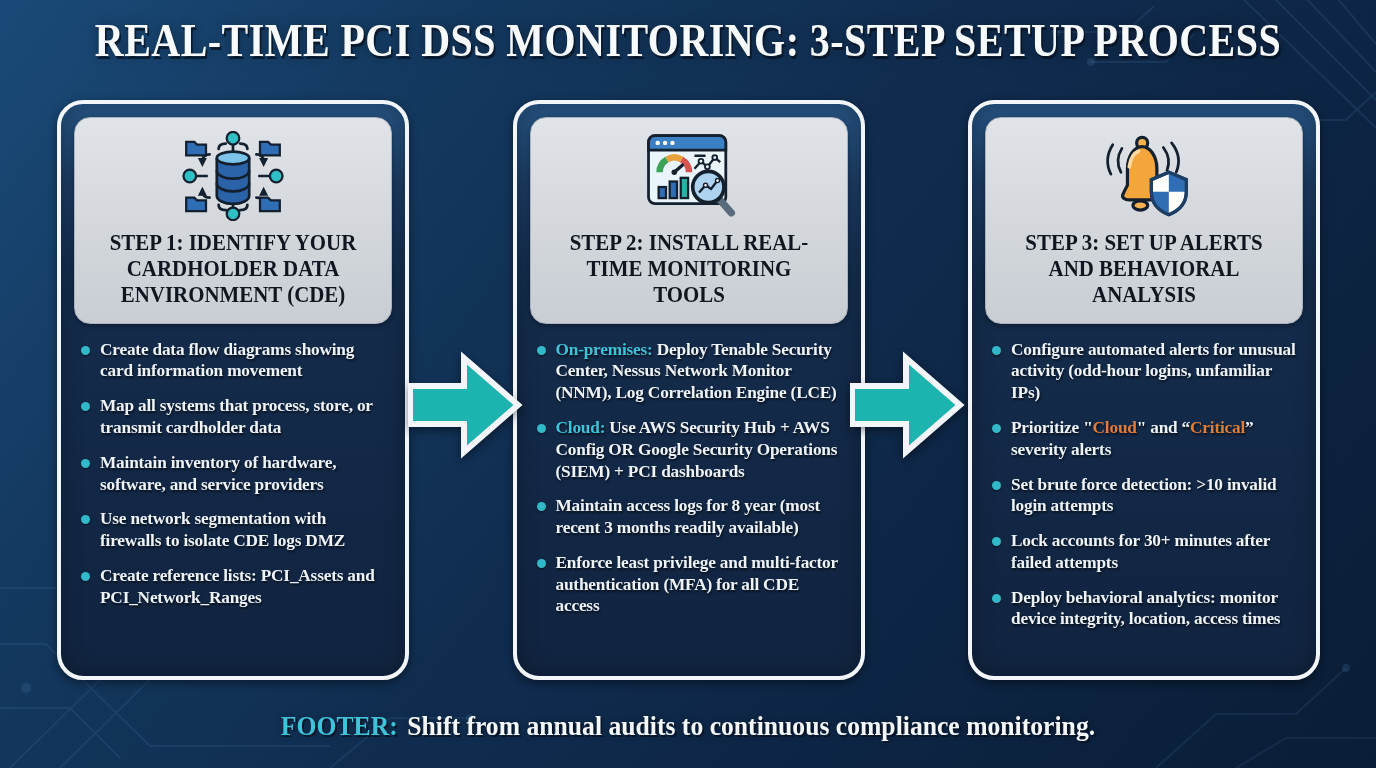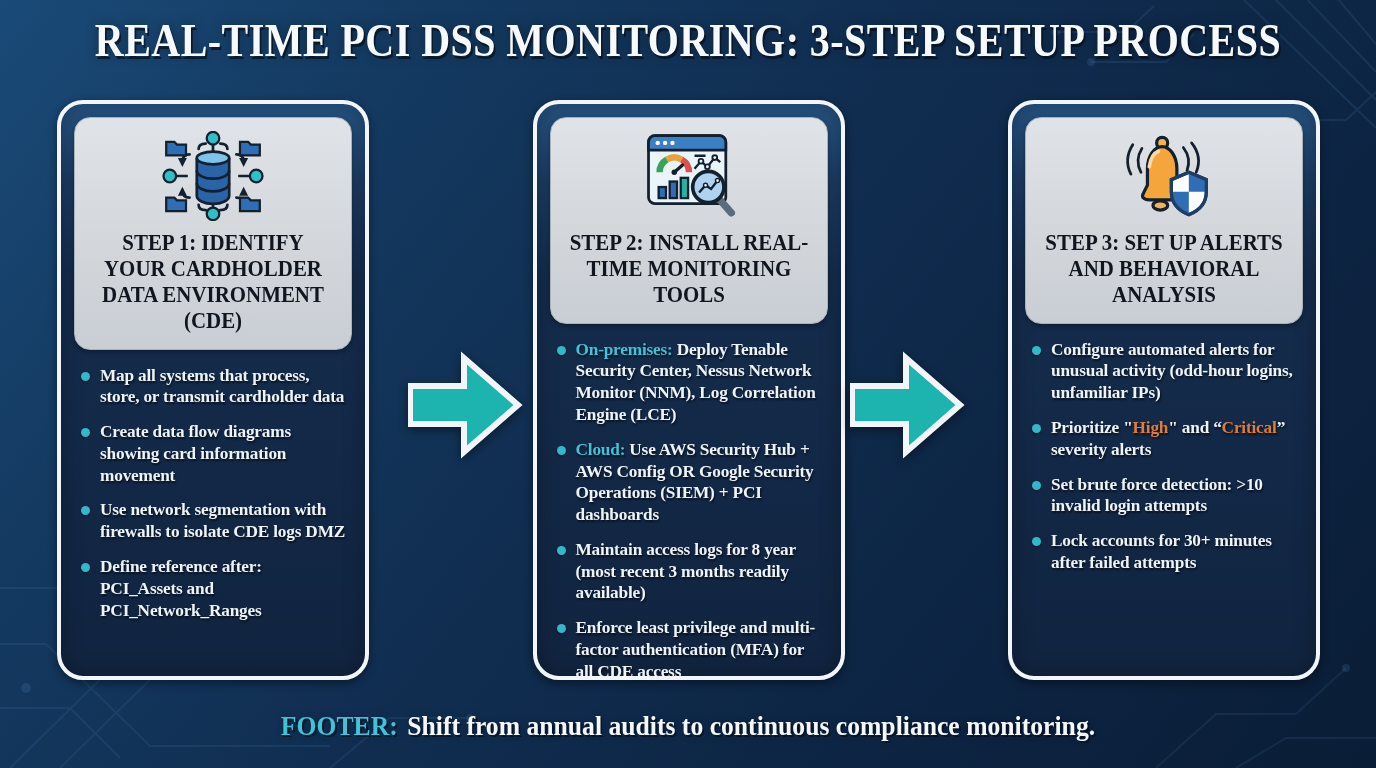--- a/index.html
+++ b/index.html
@@ -18,21 +18,21 @@
     transform:scaleX(.87); transform-origin:50% 50%; white-space:nowrap;
     text-shadow:2px 3px 0 rgba(6,14,26,.7), 0 0 12px rgba(0,0,0,.35);
   }
 
   
   .cards-row{
     position:absolute; top:100px; left:57px; width:1263px; height:580px;
     display:flex; justify-content:space-between;
   }
   .card{
-    width:312px; height:580px; border:4px solid #f2f6fa; border-radius:26px;
+    width:352px; height:580px; border:4px solid #f2f6fa; border-radius:26px;
     background:linear-gradient(180deg,#265483 0%, #1b3a60 14%, #142c4c 30%, #112440 100%);
     box-shadow:0 3px 10px rgba(0,0,0,.45), inset 0 0 22px rgba(0,0,0,.28);
     overflow:hidden;
   }
   .header-panel{
     margin:13px 13px 0; border-radius:16px; border:1px solid #a9b1ba;
     background:linear-gradient(180deg,#e0e3e7 0%, #d2d6db 60%, #c9ced4 100%);
     padding:12px 8px 15px; text-align:center;
     box-shadow:0 2px 5px rgba(0,0,0,.35);
   }
@@ -166,33 +166,37 @@
       <ellipse cx="60" cy="30" rx="18" ry="7" fill="#7cc4ea"></ellipse>
     </g>
   </svg>
 </div>
       <h2 class="step-heading">STEP 1: IDENTIFY YOUR CARDHOLDER DATA ENVIRONMENT (CDE)</h2>
     </div>
     <div class="card-body">
       <ul class="bullets">
             <li class="bullet">
               <span class="dot"></span>
+              <p class="bullet-text"><span>Create data flow diagrams showing card information movement</span></p>
+            </li>
+            <li class="bullet">
+              <span class="dot"></span>
               <p class="bullet-text"><span>Map all systems that process, store, or transmit cardholder data</span></p>
             </li>
             <li class="bullet">
               <span class="dot"></span>
-              <p class="bullet-text"><span>Create data flow diagrams showing card information movement</span></p>
+              <p class="bullet-text"><span>Maintain inventory of hardware, software, and service providers</span></p>
             </li>
             <li class="bullet">
               <span class="dot"></span>
               <p class="bullet-text"><span>Use network segmentation with firewalls to isolate CDE logs DMZ</span></p>
             </li>
             <li class="bullet">
               <span class="dot"></span>
-              <p class="bullet-text"><span>Define reference after: PCI_Assets and PCI_Network_Ranges</span></p>
+              <p class="bullet-text"><span>Create reference lists: PCI_Assets and PCI_Network_Ranges</span></p>
             </li>
           </ul>
     </div>
   </article>
 
   <article class="card">
     <div class="header-panel">
       <div class="icon-wrap">
   <svg width="112" height="92" viewBox="0 0 120 100">
 
@@ -283,29 +287,33 @@
       <h2 class="step-heading">STEP 3: SET UP ALERTS AND BEHAVIORAL ANALYSIS</h2>
     </div>
     <div class="card-body">
       <ul class="bullets">
             <li class="bullet">
               <span class="dot"></span>
               <p class="bullet-text"><span>Configure automated alerts for unusual activity (odd-hour logins, unfamiliar IPs)</span></p>
             </li>
             <li class="bullet">
               <span class="dot"></span>
-              <p class="bullet-text"><span>Prioritize "</span><span class="seg-orange">High</span><span>" and “</span><span class="seg-orange">Critical</span><span>” severity alerts</span></p>
+              <p class="bullet-text"><span>Prioritize "</span><span class="seg-orange">Cloud</span><span>" and “</span><span class="seg-orange">Critical</span><span>” severity alerts</span></p>
             </li>
             <li class="bullet">
               <span class="dot"></span>
               <p class="bullet-text"><span>Set brute force detection: &gt;10 invalid login attempts</span></p>
             </li>
             <li class="bullet">
               <span class="dot"></span>
               <p class="bullet-text"><span>Lock accounts for 30+ minutes after failed attempts</span></p>
+            </li>
+            <li class="bullet">
+              <span class="dot"></span>
+              <p class="bullet-text"><span>Deploy behavioral analytics: monitor device integrity, location, access times</span></p>
             </li>
           </ul>
     </div>
   </article>
 </div>
 
   <div class="arrow arrow-1">
     <svg width="116" height="120" viewBox="0 0 116 120">
       <polygon points="2,40 56,40 56,12 110,59 56,106 56,78 2,78" fill="#1db4b0" stroke="#f2f6fa" stroke-width="6" stroke-linejoin="miter"></polygon>
     </svg>

